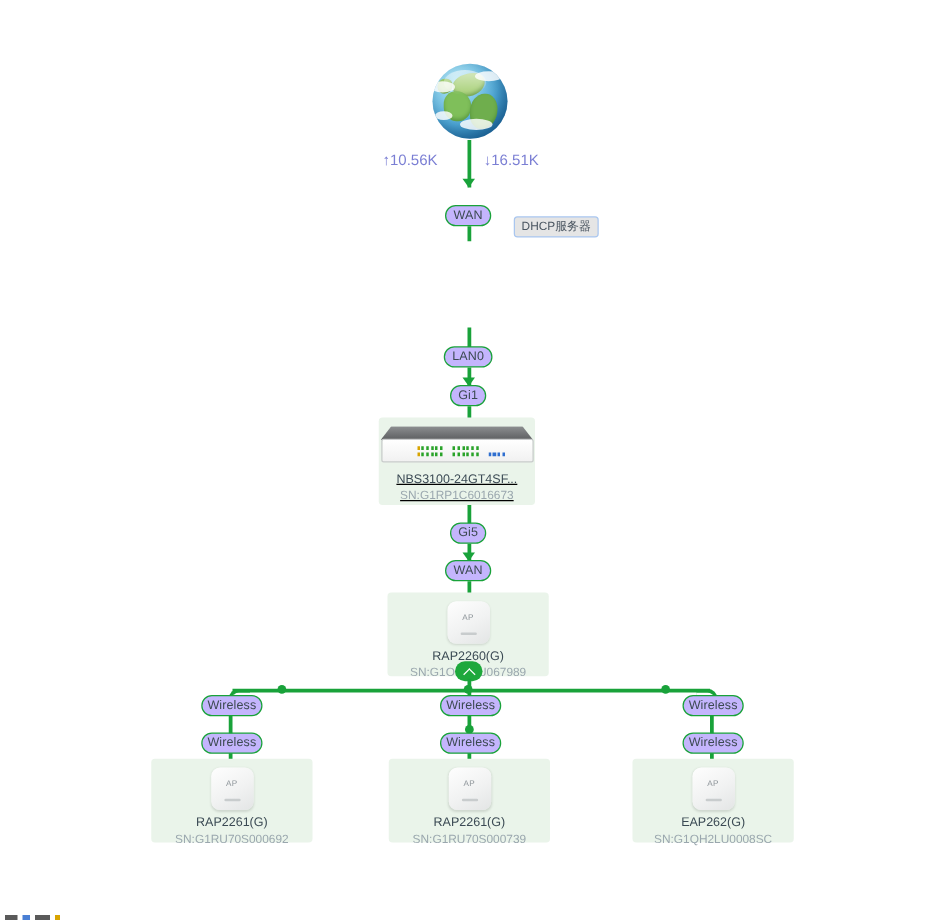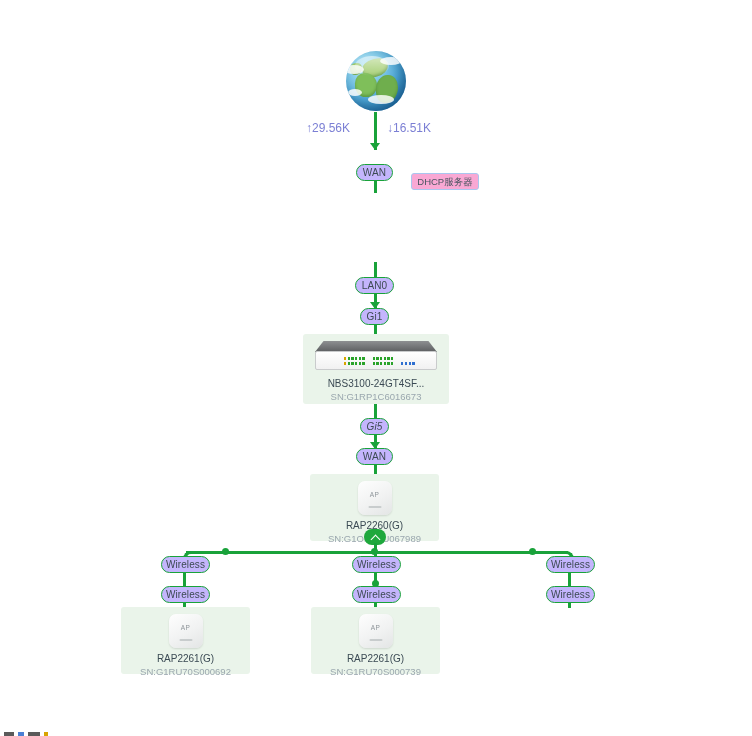--- a/index.html
+++ b/index.html
@@ -219,21 +219,21 @@
     position: absolute;
     font-size: 12px;
     color: #7b7fd4;
     white-space: nowrap;
   }
 
   
   .tag-box {
     position: absolute;
     border: 1px solid #a9c6ef;
-    background: #f9a8d4;
+    background: #e5e5e5;
     border-radius: 3px;
     font-size: 9.5px;
     color: #4a5560;
     line-height: 15px;
     text-align: center;
     white-space: nowrap;
     box-sizing: border-box;
     padding: 0 4px;
   }
 
@@ -291,37 +291,37 @@
       <div class="cloudpuff c2"></div>
       <div class="cloudpuff c3"></div>
       <div class="cloudpuff c4"></div>
       <div class="globe-gloss"></div>
     </div>
   </div>
 
   <div class="edge-v" style="left:374px; top:112px; height:38px;"></div>
   <div class="arrow-down" style="left:370px; top:143px;"></div>
 
-  <div class="traffic" style="left:306px; top:121px;">↑29.56K</div>
+  <div class="traffic" style="left:306px; top:121px;">↑10.56K</div>
   <div class="traffic" style="left:387px; top:121px;">↓16.51K</div>
 
   <div class="port-pill" style="left:356px; top:164px; width:37px;">WAN</div>
   <div class="edge-v" style="left:374px; top:181px; height:12px;"></div>
 
   <div class="tag-box" style="left:411px; top:173px; width:68px;">DHCP服务器</div>
 
 
   <div class="edge-v" style="left:374px; top:262px; height:16px;"></div>
   <div class="port-pill" style="left:355px; top:277px; width:39px;">LAN0</div>
   <div class="edge-v" style="left:374px; top:294px; height:15px;"></div>
   <div class="arrow-down" style="left:370px; top:302px;"></div>
   <div class="port-pill" style="left:360px; top:308px; width:29px;">Gi1</div>
   <div class="edge-v" style="left:374px; top:325px; height:11px;"></div>
 
-  <div class="device-card" style="left:303px; top:334px; width:146px; height:70px;">
+  <div class="device-card" style="left:303px; top:334px; width:125px; height:70px;text-decoration:underline;">
     <div class="chassis" style="width:122px; height:31px; margin-top:7px;">
       <div class="chassis-top"></div>
       <div class="chassis-face">
         <div class="led-row" style="left:28px; top:5px;">
           <i class="led amber"></i>
             <i class="led"></i>
             <i class="led"></i>
             <i class="led"></i>
             <i class="led"></i>
             <i class="led"></i>
@@ -353,21 +353,21 @@
             <i class="led blue"></i>
             <i class="led blue"></i>
         </div>
       </div>
     </div>
     <div class="device-name" style="margin-top:5px; padding:0 6px;">NBS3100-24GT4SF...</div>
     <div class="device-sn">SN:G1RP1C6016673</div>
   </div>
 
   <div class="edge-v" style="left:374px; top:404px; height:15px;"></div>
-  <div class="port-pill" style="left:360px; top:418px; width:29px;font-style:italic;">Gi5</div>
+  <div class="port-pill" style="left:360px; top:418px; width:29px;">Gi5</div>
   <div class="edge-v" style="left:374px; top:435px; height:14px;"></div>
   <div class="arrow-down" style="left:370px; top:442px;"></div>
   <div class="port-pill" style="left:356px; top:448px; width:37px;">WAN</div>
   <div class="edge-v" style="left:374px; top:465px; height:11px;"></div>
 
   <div class="device-card" style="left:310px; top:474px; width:129px; height:67px;">
     <div class="ap-icon" style="margin-top:7px;">
       <div class="ap-text">AP</div>
       <div class="ap-strip"></div>
     </div>
@@ -409,20 +409,28 @@
       <div class="ap-text">AP</div>
       <div class="ap-strip"></div>
     </div>
     <div class="device-name" style="margin-top:4px;">RAP2261(G)</div>
     <div class="device-sn">SN:G1RU70S000739</div>
   </div>
 
   <div class="edge-v" style="left:568px; top:560px; height:48px;"></div>
   <div class="port-pill" style="left:546px; top:556px; width:49px;">Wireless</div>
   <div class="port-pill" style="left:546px; top:586px; width:49px;">Wireless</div>
+  <div class="device-card" style="left:506px; top:607px; width:129px; height:67px;">
+    <div class="ap-icon" style="margin-top:7px;">
+      <div class="ap-text">AP</div>
+      <div class="ap-strip"></div>
+    </div>
+    <div class="device-name" style="margin-top:4px;">EAP262(G)</div>
+    <div class="device-sn">SN:G1QH2LU0008SC</div>
+  </div>
 
   <div class="bottom-strip">
     <i style="width:10px;"></i>
     <i style="width:6px; background:#4a7fd4;"></i>
     <i style="width:12px;"></i>
     <i style="width:4px; background:#d8a400;"></i>
   </div>
 
 </div>
 

